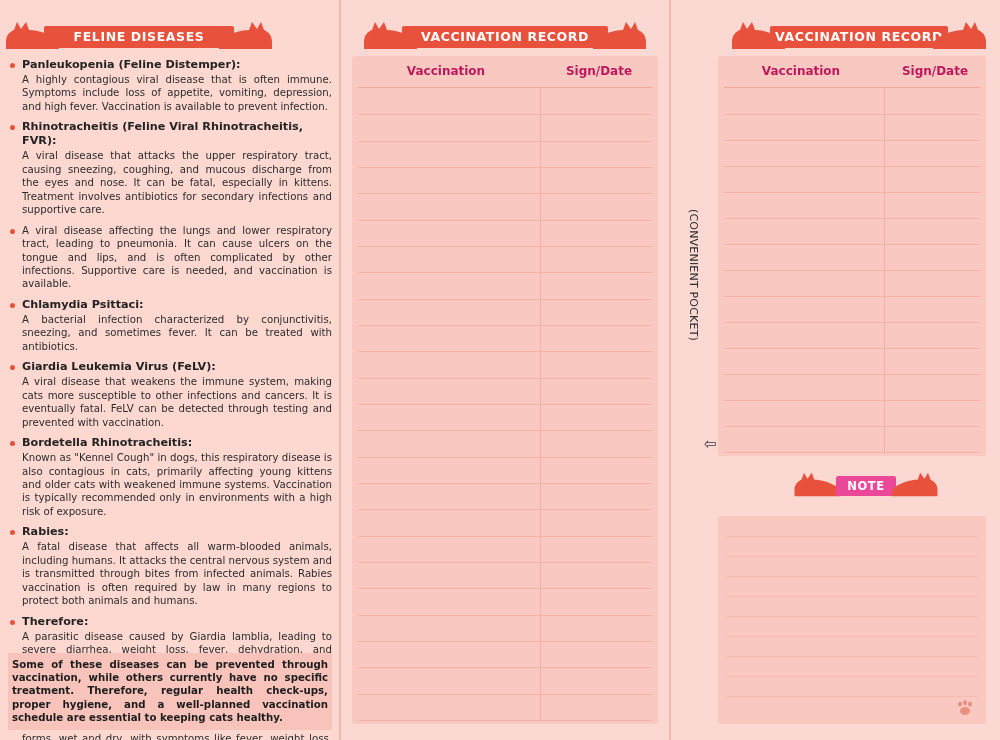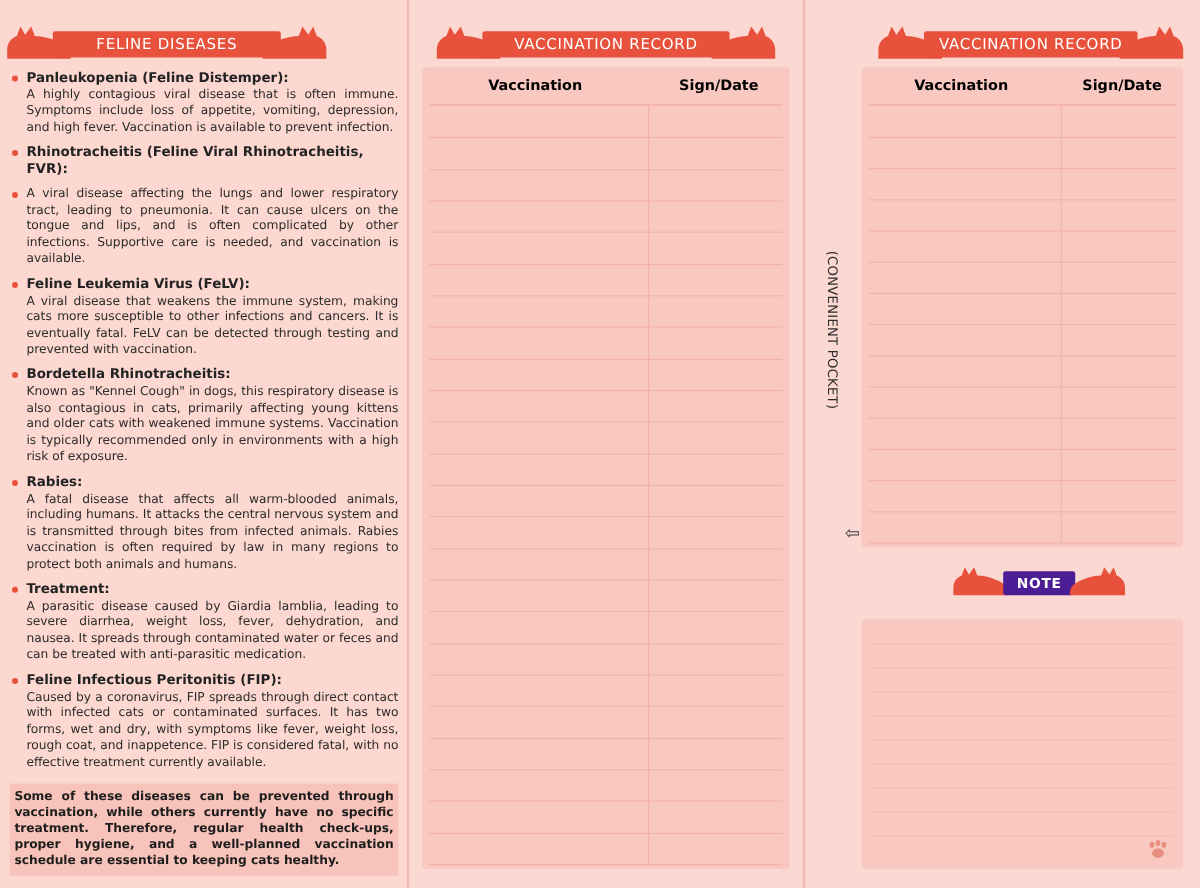--- a/index.html
+++ b/index.html
@@ -54,21 +54,21 @@
     border-radius: 2px;
   }
   .banner .bar-title {
     position: absolute;
     left: 0; right: 0; top: 0;
     height: 22px;
     line-height: 22px;
     text-align: center;
     color: #ffffff;
     font-size: 12.5px;
-    font-weight: normal;
+    font-weight: bold;
     letter-spacing: 0.6px;
     white-space: nowrap;
   }
   .banner .cat-left, .banner .cat-right {
     position: absolute;
     top: -2px;
   }
   .banner .cat-left  { left: -4px; }
   .banner .cat-right { right: -4px; }
 
@@ -134,21 +134,21 @@
   .vax-head {
     position: absolute;
     left: 0; right: 0; top: 0;
     height: 32px;
   }
   .vax-head .col {
     position: absolute;
     top: 8px;
     font-size: 12px;
     font-weight: bold;
-    color: #000000;
+    color: #be185d;
     text-align: center;
   }
   .vax-head .divider {
     position: absolute;
     bottom: 0;
     left: 6px;
     right: 6px;
     height: 1px;
     background: #f0a89d;
   }
@@ -208,21 +208,21 @@
     top: 472px;
     width: 120px;
     height: 30px;
   }
   #note-banner .bar {
     position: absolute;
     left: 30px;
     right: 30px;
     top: 4px;
     height: 20px;
-    background: #4c1d95;
+    background: #ec4899;
     border-radius: 2px;
   }
   #note-banner .bar-title {
     position: absolute;
     left: 0; right: 0; top: 0;
     height: 20px;
     line-height: 20px;
     text-align: center;
     color: #fff;
     font-size: 11.5px;
@@ -284,49 +284,55 @@
 
     <div class="disease">
       <span class="bullet"></span>
       <div class="d-title">Panleukopenia (Feline Distemper):</div>
       <div class="d-body">A highly contagious viral disease that is often immune. Symptoms include loss of appetite, vomiting, depression, and high fever. Vaccination is available to prevent infection.</div>
     </div>
 
     <div class="disease">
       <span class="bullet"></span>
       <div class="d-title">Rhinotracheitis (Feline Viral Rhinotracheitis, FVR):</div>
+      <div class="d-body">A viral disease that attacks the upper respiratory tract, causing sneezing, coughing, and mucous discharge from the eyes and nose. It can be fatal, especially in kittens. Treatment involves antibiotics for secondary infections and supportive care.</div>
     </div>
 
     <div class="disease">
       <span class="bullet"></span>
       <div class="d-body">A viral disease affecting the lungs and lower respiratory tract, leading to pneumonia. It can cause ulcers on the tongue and lips, and is often complicated by other infections. Supportive care is needed, and vaccination is available.</div>
     </div>
 
-
-    <div class="disease">
-      <span class="bullet"></span>
-      <div class="d-title">Feline Leukemia Virus (FeLV):</div>
+    <div class="disease">
+      <span class="bullet"></span>
+      <div class="d-title">Chlamydia Psittaci:</div>
+      <div class="d-body">A bacterial infection characterized by conjunctivitis, sneezing, and sometimes fever. It can be treated with antibiotics.</div>
+    </div>
+
+    <div class="disease">
+      <span class="bullet"></span>
+      <div class="d-title">Giardia Leukemia Virus (FeLV):</div>
       <div class="d-body">A viral disease that weakens the immune system, making cats more susceptible to other infections and cancers. It is eventually fatal. FeLV can be detected through testing and prevented with vaccination.</div>
     </div>
 
     <div class="disease">
       <span class="bullet"></span>
       <div class="d-title">Bordetella Rhinotracheitis:</div>
       <div class="d-body">Known as "Kennel Cough" in dogs, this respiratory disease is also contagious in cats, primarily affecting young kittens and older cats with weakened immune systems. Vaccination is typically recommended only in environments with a high risk of exposure.</div>
     </div>
 
     <div class="disease">
       <span class="bullet"></span>
       <div class="d-title">Rabies:</div>
       <div class="d-body">A fatal disease that affects all warm-blooded animals, including humans. It attacks the central nervous system and is transmitted through bites from infected animals. Rabies vaccination is often required by law in many regions to protect both animals and humans.</div>
     </div>
 
     <div class="disease">
       <span class="bullet"></span>
-      <div class="d-title">Treatment:</div>
+      <div class="d-title">Therefore:</div>
       <div class="d-body">A parasitic disease caused by Giardia lamblia, leading to severe diarrhea, weight loss, fever, dehydration, and nausea. It spreads through contaminated water or feces and can be treated with anti-parasitic medication.</div>
     </div>
 
     <div class="disease">
       <span class="bullet"></span>
       <div class="d-title">Feline Infectious Peritonitis (FIP):</div>
       <div class="d-body">Caused by a coronavirus, FIP spreads through direct contact with infected cats or contaminated surfaces. It has two forms, wet and dry, with symptoms like fever, weight loss, rough coat, and inappetence. FIP is considered fatal, with no effective treatment currently available.</div>
     </div>
 
   </div>

